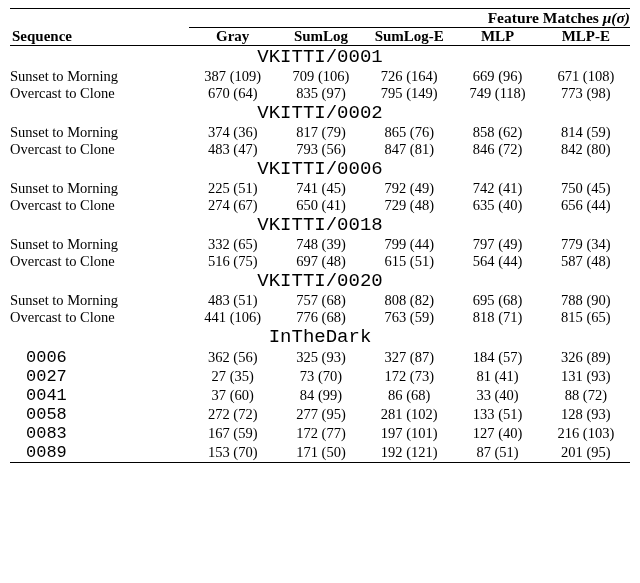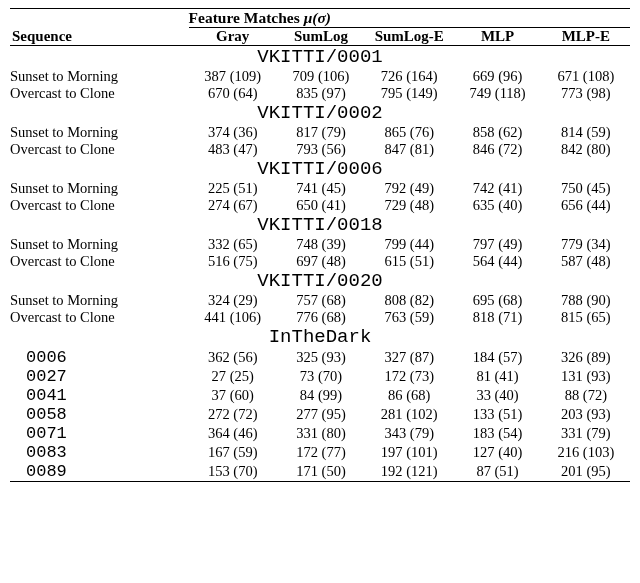--- a/index.html
+++ b/index.html
@@ -27,21 +27,21 @@
   table.results td, table.results th {
     padding: 0;
     vertical-align: baseline;
   }
   
   tr.toprule td { border-top: 1.6px solid #000; height: 0; font-size: 0; line-height: 0; padding: 0; }
   tr.midrule td { border-top: 1.0px solid #000; height: 0; font-size: 0; line-height: 0; padding: 0; }
   tr.bottomrule td { border-top: 1.6px solid #000; height: 0; font-size: 0; line-height: 0; padding: 0; }
 
   .group-head-row th {
-    text-align: left;
+    text-align: right;
     font-weight: bold;
     font-size: 15.5px;
     padding-bottom: 3px;
     padding-top: 4px;
     margin-top: 44px;
   }
   .group-head-row th.spacer { border: none; }
   .cmidrule-row td { padding: 0; height: 0; line-height: 0; font-size: 0; }
   .cmidrule-row td.rule { border-top: 0.9px solid #000; }
 
@@ -200,21 +200,21 @@
           <td class="val best">697 (48)</td>
           <td class="val">615 (51)</td>
           <td class="val">564 (44)</td>
           <td class="val">587 (48)</td>
         </tr>
         <tr>
           <td class="seqname" colspan="6">VKITTI/0020</td>
         </tr>
         <tr>
           <td class="rowlabel">Sunset to Morning</td>
-          <td class="val">324 (29)</td>
+          <td class="val">483 (51)</td>
           <td class="val">757 (68)</td>
           <td class="val best">808 (82)</td>
           <td class="val">695 (68)</td>
           <td class="val">788 (90)</td>
         </tr>
         <tr>
           <td class="rowlabel">Overcast to Clone</td>
           <td class="val">441 (106)</td>
           <td class="val">776 (68)</td>
           <td class="val">763 (59)</td>
@@ -227,49 +227,41 @@
         <tr>
           <td class="rowlabel mono">0006</td>
           <td class="val best">362 (56)</td>
           <td class="val">325 (93)</td>
           <td class="val">327 (87)</td>
           <td class="val">184 (57)</td>
           <td class="val">326 (89)</td>
         </tr>
         <tr>
           <td class="rowlabel mono">0027</td>
-          <td class="val">27 (25)</td>
+          <td class="val">27 (35)</td>
           <td class="val">73 (70)</td>
           <td class="val best">172 (73)</td>
           <td class="val">81 (41)</td>
           <td class="val">131 (93)</td>
         </tr>
         <tr>
           <td class="rowlabel mono">0041</td>
           <td class="val">37 (60)</td>
           <td class="val">84 (99)</td>
           <td class="val">86 (68)</td>
           <td class="val">33 (40)</td>
           <td class="val best">88 (72)</td>
         </tr>
         <tr>
           <td class="rowlabel mono">0058</td>
           <td class="val">272 (72)</td>
           <td class="val">277 (95)</td>
           <td class="val best">281 (102)</td>
           <td class="val">133 (51)</td>
-          <td class="val">203 (93)</td>
-        </tr>
-        <tr>
-          <td class="rowlabel mono">0071</td>
-          <td class="val best">364 (46)</td>
-          <td class="val">331 (80)</td>
-          <td class="val">343 (79)</td>
-          <td class="val">183 (54)</td>
-          <td class="val">331 (79)</td>
+          <td class="val">128 (93)</td>
         </tr>
         <tr>
           <td class="rowlabel mono">0083</td>
           <td class="val">167 (59)</td>
           <td class="val">172 (77)</td>
           <td class="val">197 (101)</td>
           <td class="val">127 (40)</td>
           <td class="val best">216 (103)</td>
         </tr>
         <tr>

